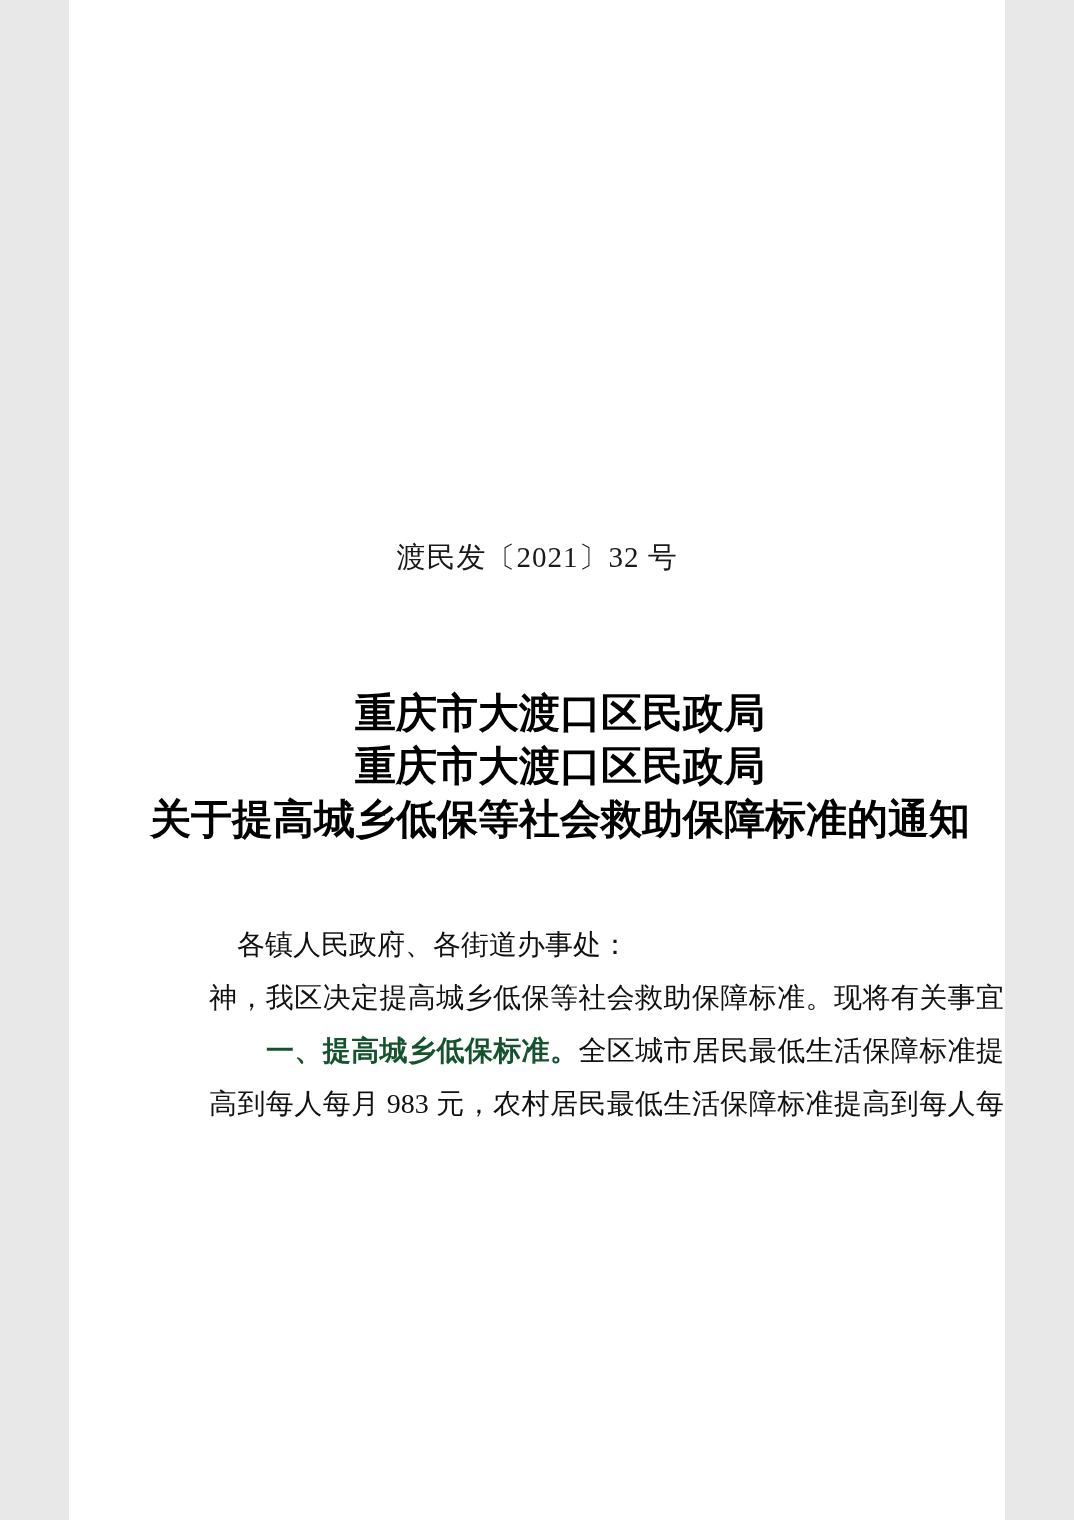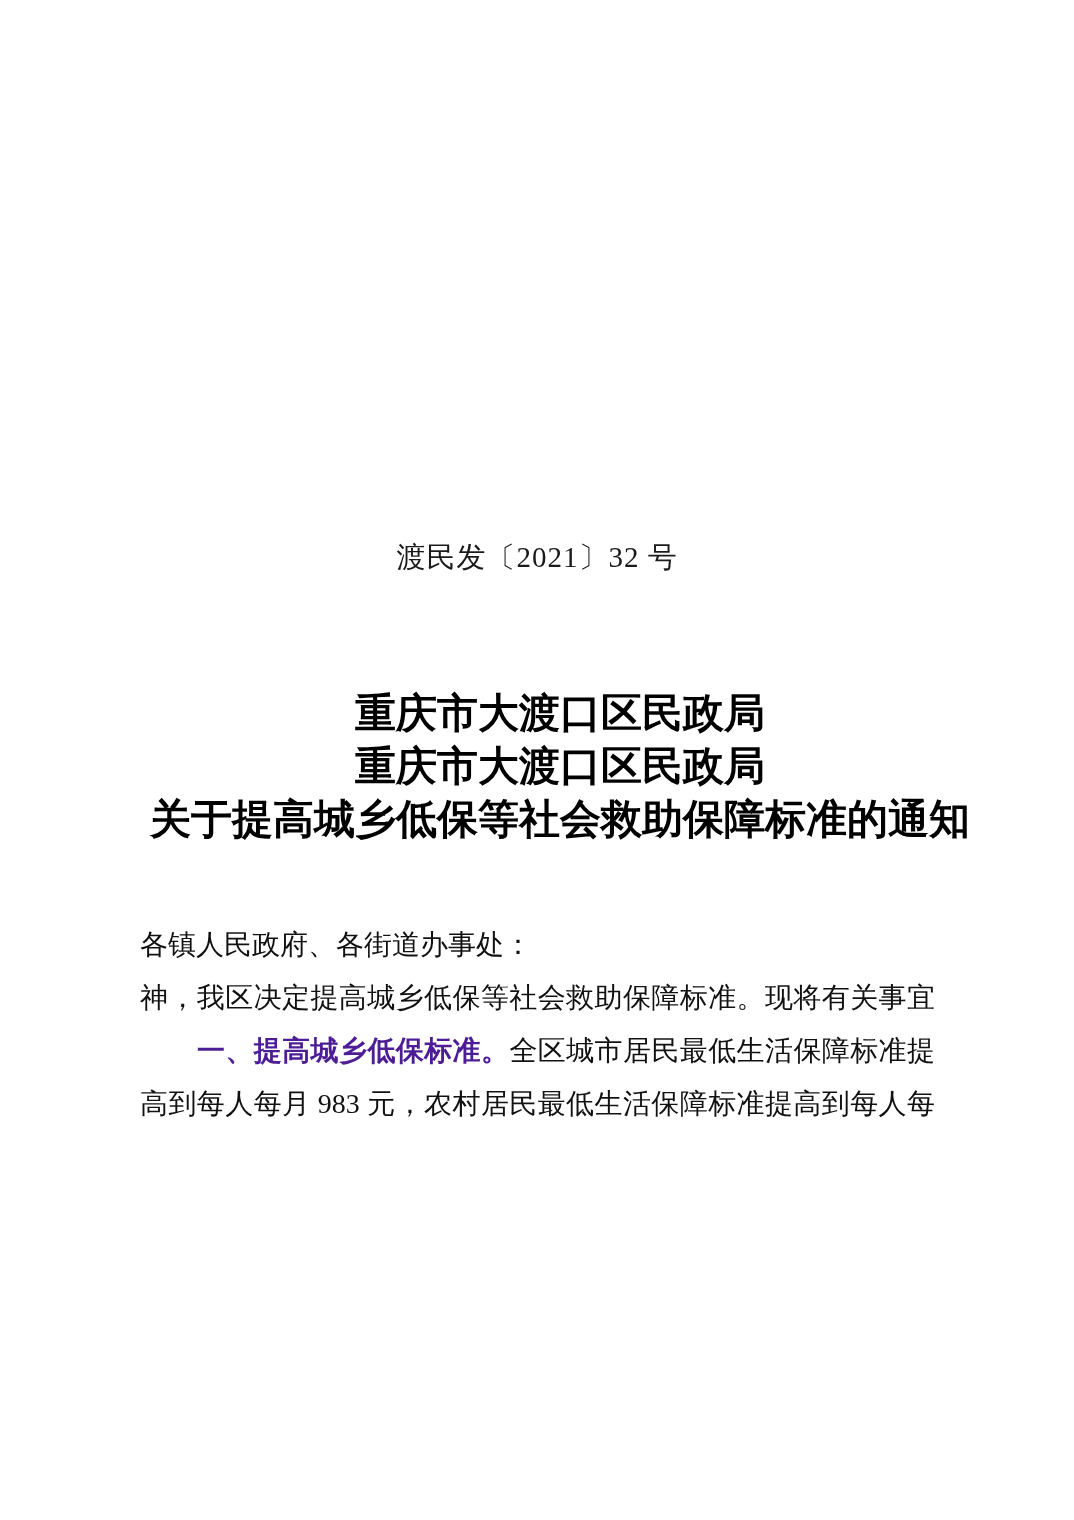--- a/index.html
+++ b/index.html
@@ -2,21 +2,21 @@
 <html><head>
 <meta charset="utf-8">
 <style>
   html, body {
     margin: 0;
     padding: 0;
     background: #e8e8e8;
   }
   .page {
     position: relative;
-    width: 1074px;
+    width: 936px;
     height: 1520px;
     margin: 0 auto;
     background: #ffffff;
     overflow: hidden;
     color: #000000;
     font-family: "Liberation Serif", "DejaVu Serif", serif;
   }
   
   .doc-number {
     position: absolute;
@@ -54,28 +54,29 @@
     color: #111111;
   }
   .body-line {
     text-align: justify;
     text-align-last: justify;
     white-space: nowrap;
   }
   .body-line.no-fill {
     text-align: left;
     text-align-last: left;
+    margin-left: 28px;
   }
   .indent {
     text-indent: 57px;
   }
   .bold-lead {
     font-weight: 700;
     font-family: Liberation Sans, sans-serif;
-    color: #4c1d95;
+    color: #14532d;
   }
 </style>
 </head>
 <body>
 
 <div class="page">
 
   <div class="doc-number">渡民发〔2021〕32 号</div>
 
   <div class="title-block">

